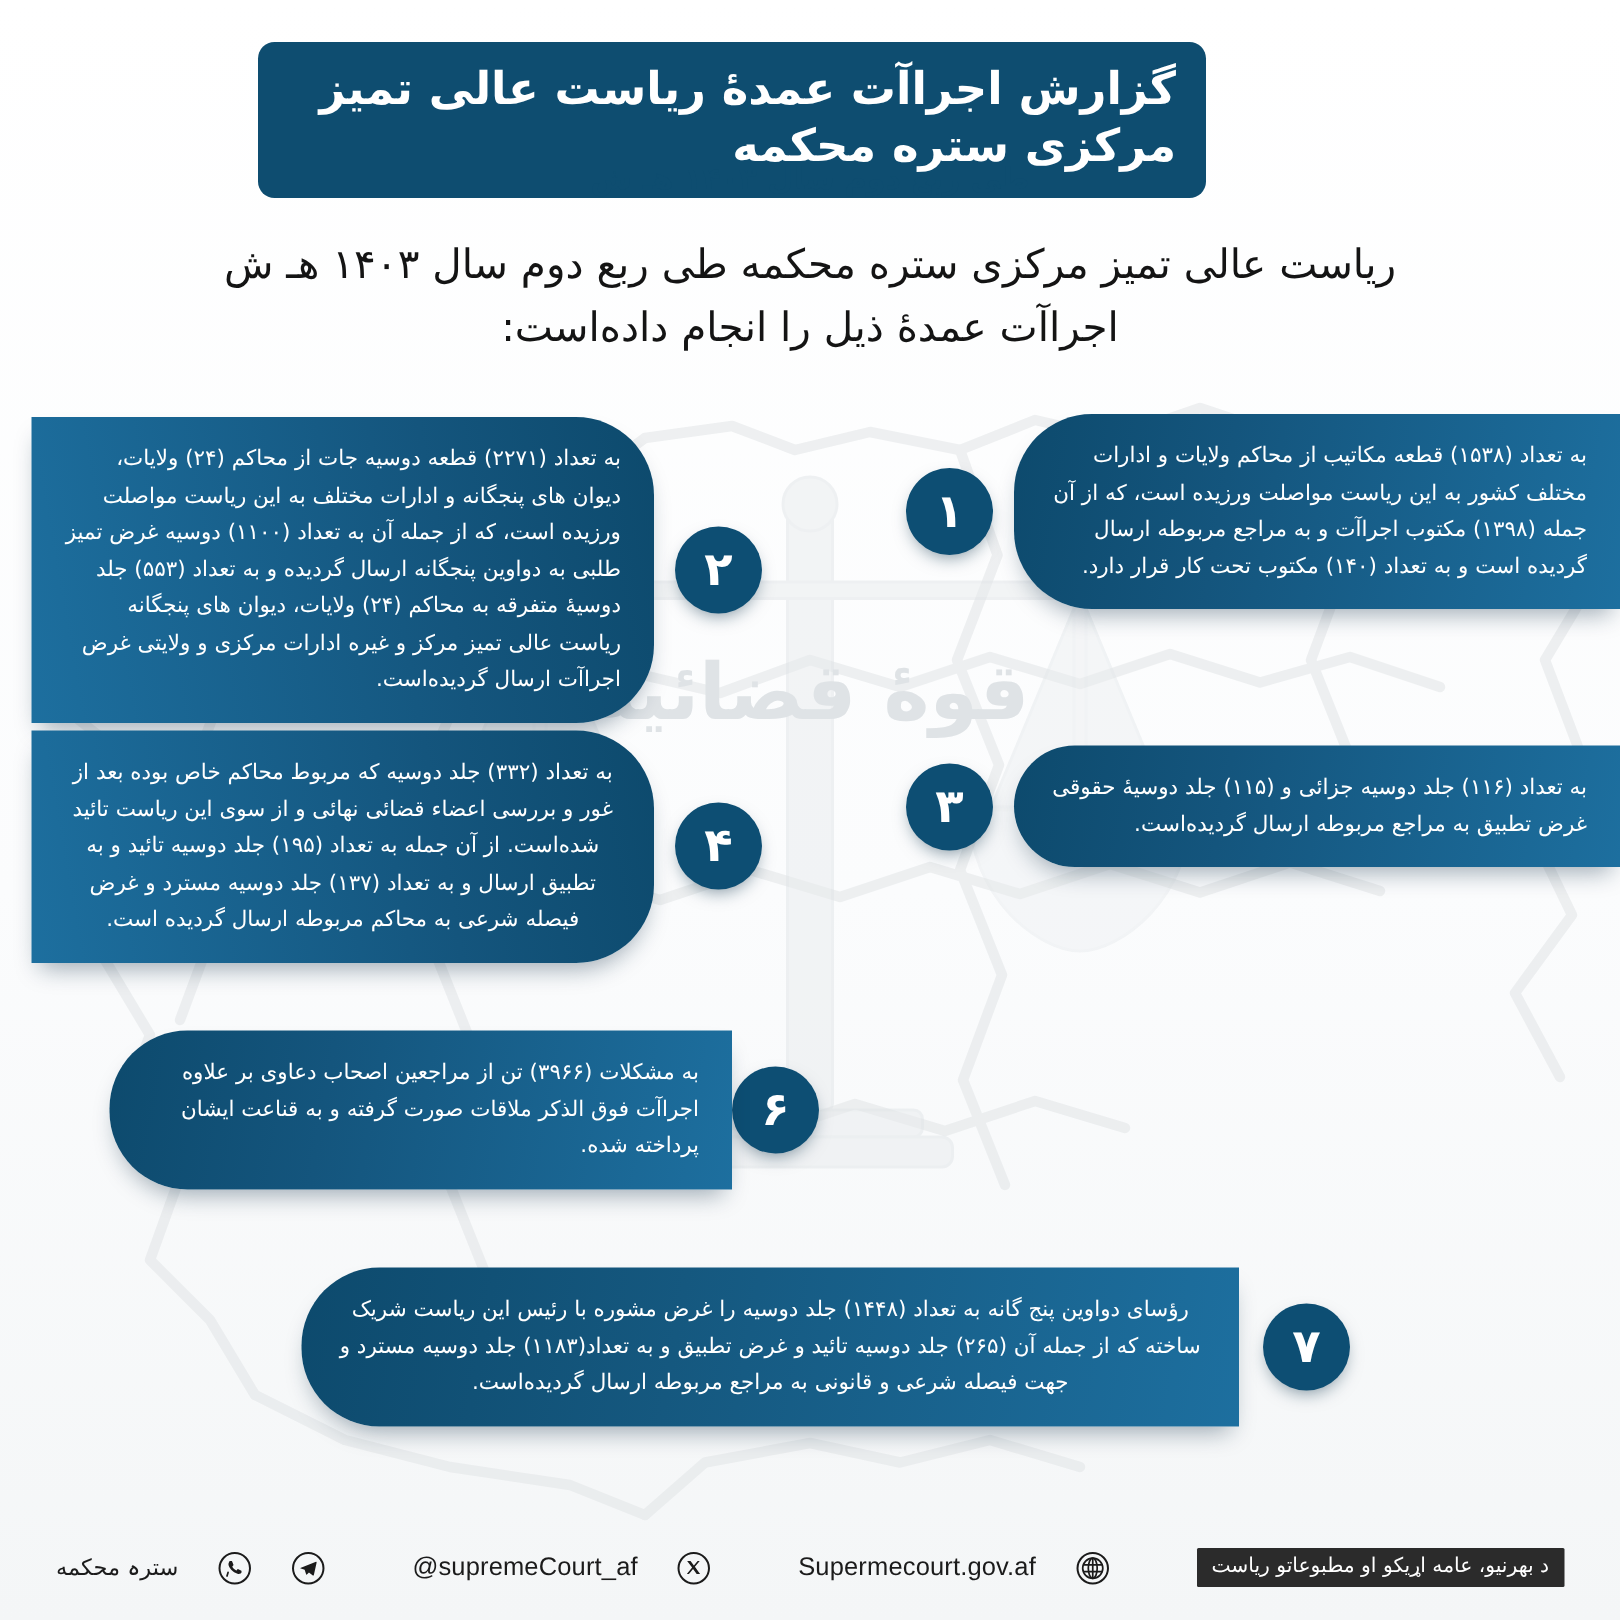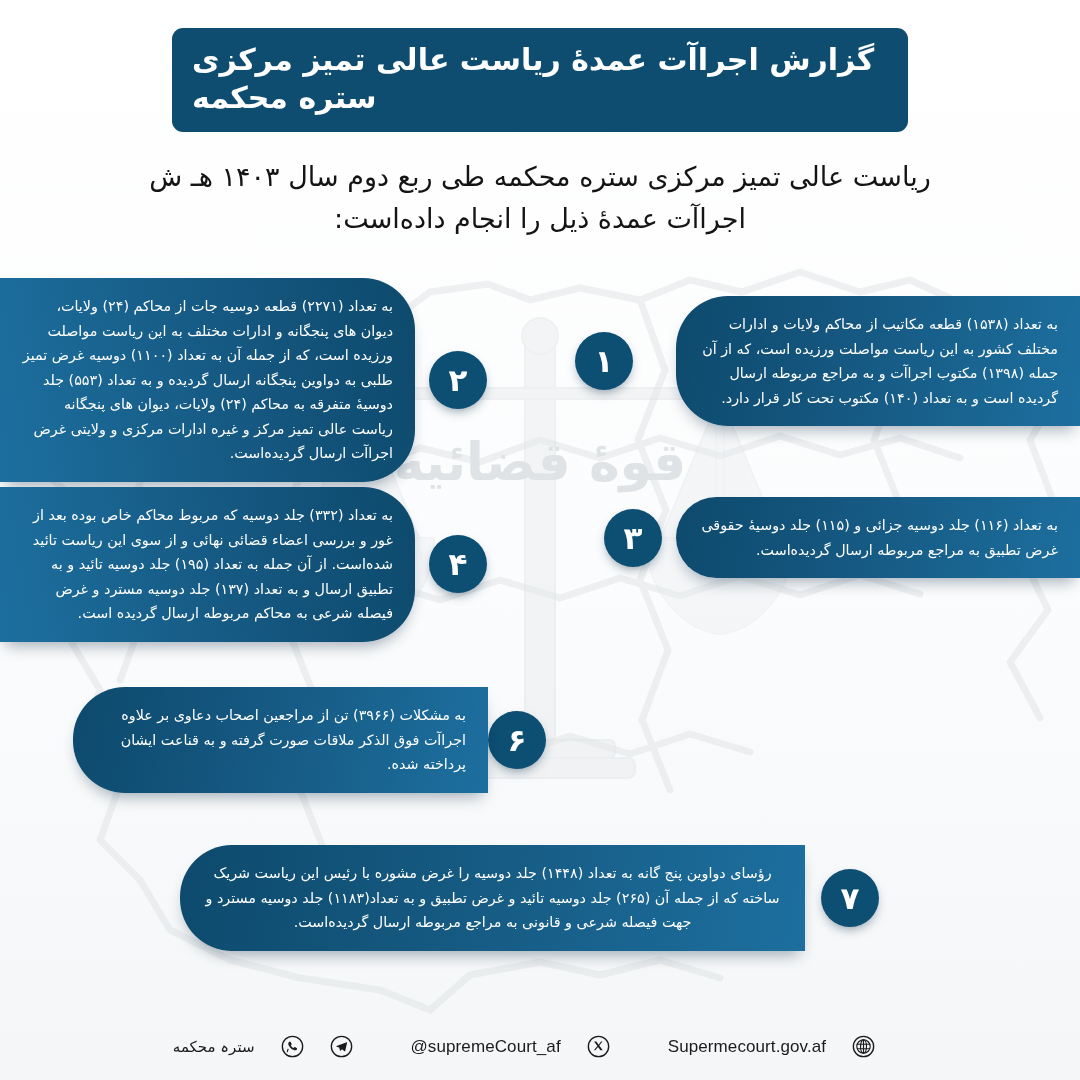--- a/index.html
+++ b/index.html
@@ -43,26 +43,26 @@
     z-index:0;
     user-select:none;
     white-space:nowrap;
   }
 
   
   .header{position:relative;z-index:3;}
   .title-bar{
     position:absolute;
     left:172px;top:28px;
-    width:736px;
+    width:632px;
     box-sizing:border-box;
     background:#0e4d70;
     border-radius:11px;
     padding:13px 20px 16px;
-    text-align:left;
+    text-align:right;
     color:#ffffff;
     font-size:30px;
     font-weight:bold;
     line-height:1.25;
     letter-spacing:0px;
   }
   .subtitle{
     position:absolute;
     left:0;right:0;top:106px;
     text-align:center;
@@ -84,20 +84,21 @@
   
   .card-row{position:absolute;z-index:2;display:flex;align-items:center;}
   .card{
     position:relative;
     box-sizing:border-box;
     color:#ffffff;
     font-size:14.3px;
     line-height:1.72;
     padding:16px 22px;
     box-shadow:0 9px 16px -6px rgba(10,40,65,.40);
+    margin-left:21px;
   }
   
   .card.right{
     background:linear-gradient(100deg,#0d4a6d 0%,#14557d 35%,#1d6f9f 100%);
     border-radius:52px 0 0 52px;
     text-align:right;
   }
   
   .card.left{
     background:linear-gradient(260deg,#0d4a6d 0%,#14557d 35%,#1d6f9f 100%);
@@ -114,32 +115,32 @@
     width:58px;height:58px;
     border-radius:50%;
     background:#0d4e73;
     color:#ffffff;
     display:flex;align-items:center;justify-content:center;
     font-size:31px;font-weight:bold;
     box-shadow:0 5px 12px -4px rgba(8,45,70,.55);
   }
 
   
-  #row-1{right:0;top:296px;width:520px;gap:29px;}
+  #row-1{right:0;top:276px;width:520px;}
   #row-2{left:0;top:278px;width:530px;flex-direction:row-reverse;}
   #row-3{right:0;top:497px;width:520px;}
   #row-4{left:0;top:487px;width:530px;flex-direction:row-reverse;}
   #row-5{right:0;top:690px;width:520px;}
   #row-6{left:0;top:687px;width:530px;}
   #row-7{left:50%;top:845px;width:720px;transform:translateX(-50%);flex-direction:row-reverse;}
 
   #row-1 .card{width:404px;margin-left:14px;}
   #row-2 .card{width:415px;margin-right:14px;}
   #row-3 .card{width:404px;margin-left:14px;}
-  #row-4 .card{width:415px;margin-right:14px;}
+  #row-4 .card{width:415px;margin-right:14px;text-align:center;}
   #row-5 .card{width:404px;margin-left:14px;}
   #row-6 .card{width:415px;margin-right:0;margin-left:14px;border-radius:52px 0 0 52px;
                background:linear-gradient(100deg,#0d4a6d 0%,#14557d 35%,#1d6f9f 100%);}
   #row-6{flex-direction:row-reverse;justify-content:flex-end;padding-left:16px;}
   #row-7 .card{width:625px;margin-right:16px;}
 
   
   .footer{
     position:absolute;
     left:0;right:0;bottom:22px;
@@ -281,15 +282,16 @@
       <svg viewBox="0 0 24 24" width="23" height="23" aria-hidden="true">
         <circle cx="12" cy="12" r="10.6" fill="none" stroke="#1b1b1b" stroke-width="1.4"></circle>
         <circle cx="12" cy="12" r="7" fill="none" stroke="#1b1b1b" stroke-width="1.2"></circle>
         <ellipse cx="12" cy="12" rx="3.1" ry="7" fill="none" stroke="#1b1b1b" stroke-width="1.2"></ellipse>
         <path d="M5.2 9.7h13.6M5.2 14.3h13.6M12 5v14" fill="none" stroke="#1b1b1b" stroke-width="1.2"></path>
       </svg>
     </span>
 
     <span class="f-gap"></span>
 
+    <span class="f-badge">د بهرنیو، عامه اړیکو او مطبوعاتو ریاست</span>
   </div>
 
 </div>
 
 </body></html>

